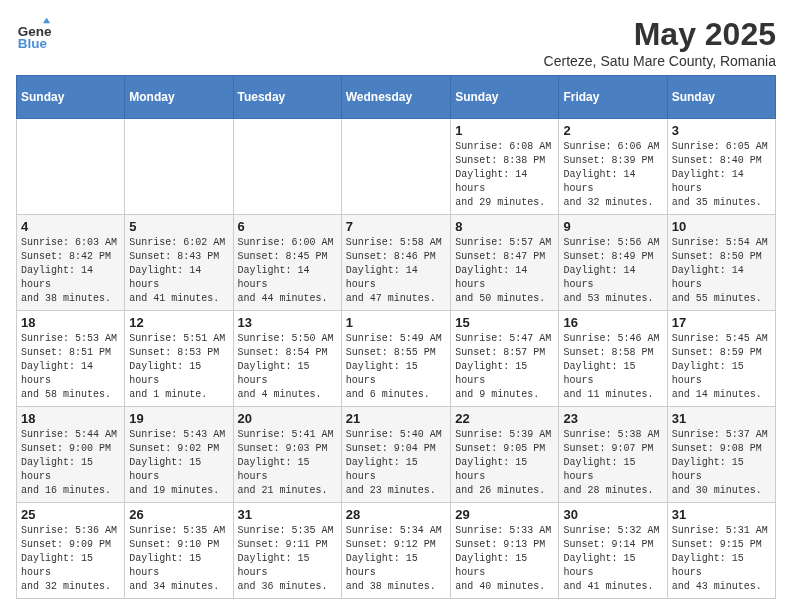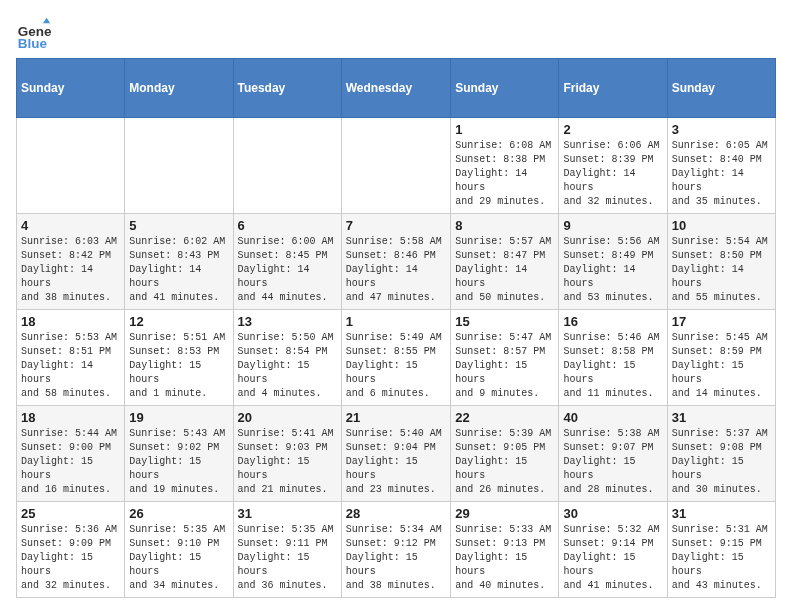--- a/index.html
+++ b/index.html
@@ -38,21 +38,21 @@
       color: #333;
     }
     table {
       width: 100%;
       border-collapse: collapse;
       font-size: 10.5px;
     }
     thead th {
       background-color: #4a7fc1;
       color: #fff;
-      padding: 22px 4px;
+      padding: 14px 4px;
       text-align: left;
       font-size: 12px;
       font-weight: bold;
       border: 1px solid #3a6faf;
     }
     tbody td {
       border: 1px solid #ccc;
       vertical-align: top;
       padding: 4px;
       height: 80px;
@@ -81,20 +81,24 @@
 </head>
 <body>
 
 <div class="header">
   <div class="logo">
     <svg class="logo-icon" viewBox="0 0 40 40">
       <text x="2" y="22" font-size="15" font-weight="bold" fill="#333">General</text>
       <text x="2" y="36" font-size="15" font-weight="bold" fill="#4a90d9">Blue</text>
       <polygon points="30,8 38,8 34,2" fill="#4a90d9"></polygon>
     </svg>
+  </div>
+  <div class="title-block">
+    <div class="month-title">May 2025</div>
+    <div class="subtitle">Certeze, Satu Mare County, Romania</div>
   </div>
 </div>
 
 <table>
   <thead>
     <tr>
     <th>Sunday</th>
         <th>Monday</th>
         <th>Tuesday</th>
         <th>Wednesday</th>
@@ -197,21 +201,21 @@
         </td>
         <td>
           <div class="day-num">21</div>
           <div class="cell-content">Sunrise: 5:40 AM<br>Sunset: 9:04 PM<br>Daylight: 15 hours<br>and 23 minutes.</div>
         </td>
         <td>
           <div class="day-num">22</div>
           <div class="cell-content">Sunrise: 5:39 AM<br>Sunset: 9:05 PM<br>Daylight: 15 hours<br>and 26 minutes.</div>
         </td>
         <td>
-          <div class="day-num">40</div>
+          <div class="day-num">23</div>
           <div class="cell-content">Sunrise: 5:38 AM<br>Sunset: 9:07 PM<br>Daylight: 15 hours<br>and 28 minutes.</div>
         </td>
         <td>
           <div class="day-num">31</div>
           <div class="cell-content">Sunrise: 5:37 AM<br>Sunset: 9:08 PM<br>Daylight: 15 hours<br>and 30 minutes.</div>
         </td>
       </tr>
       <tr>
         <td>
           <div class="day-num">25</div>

